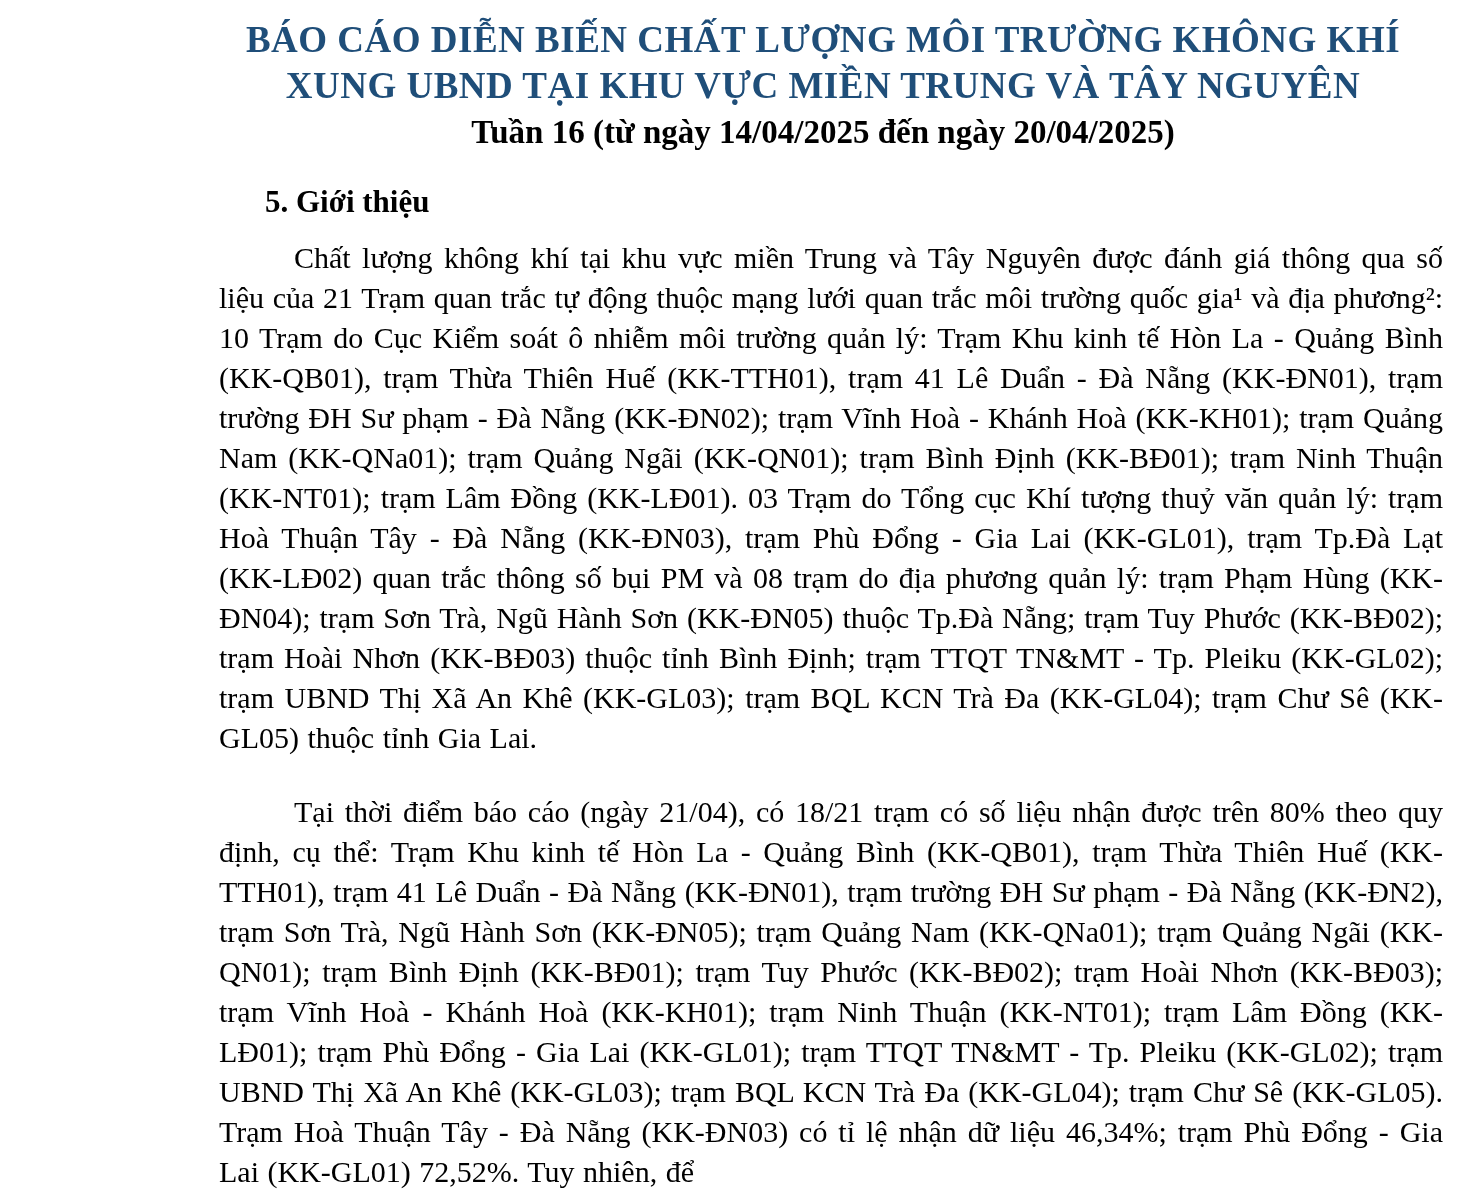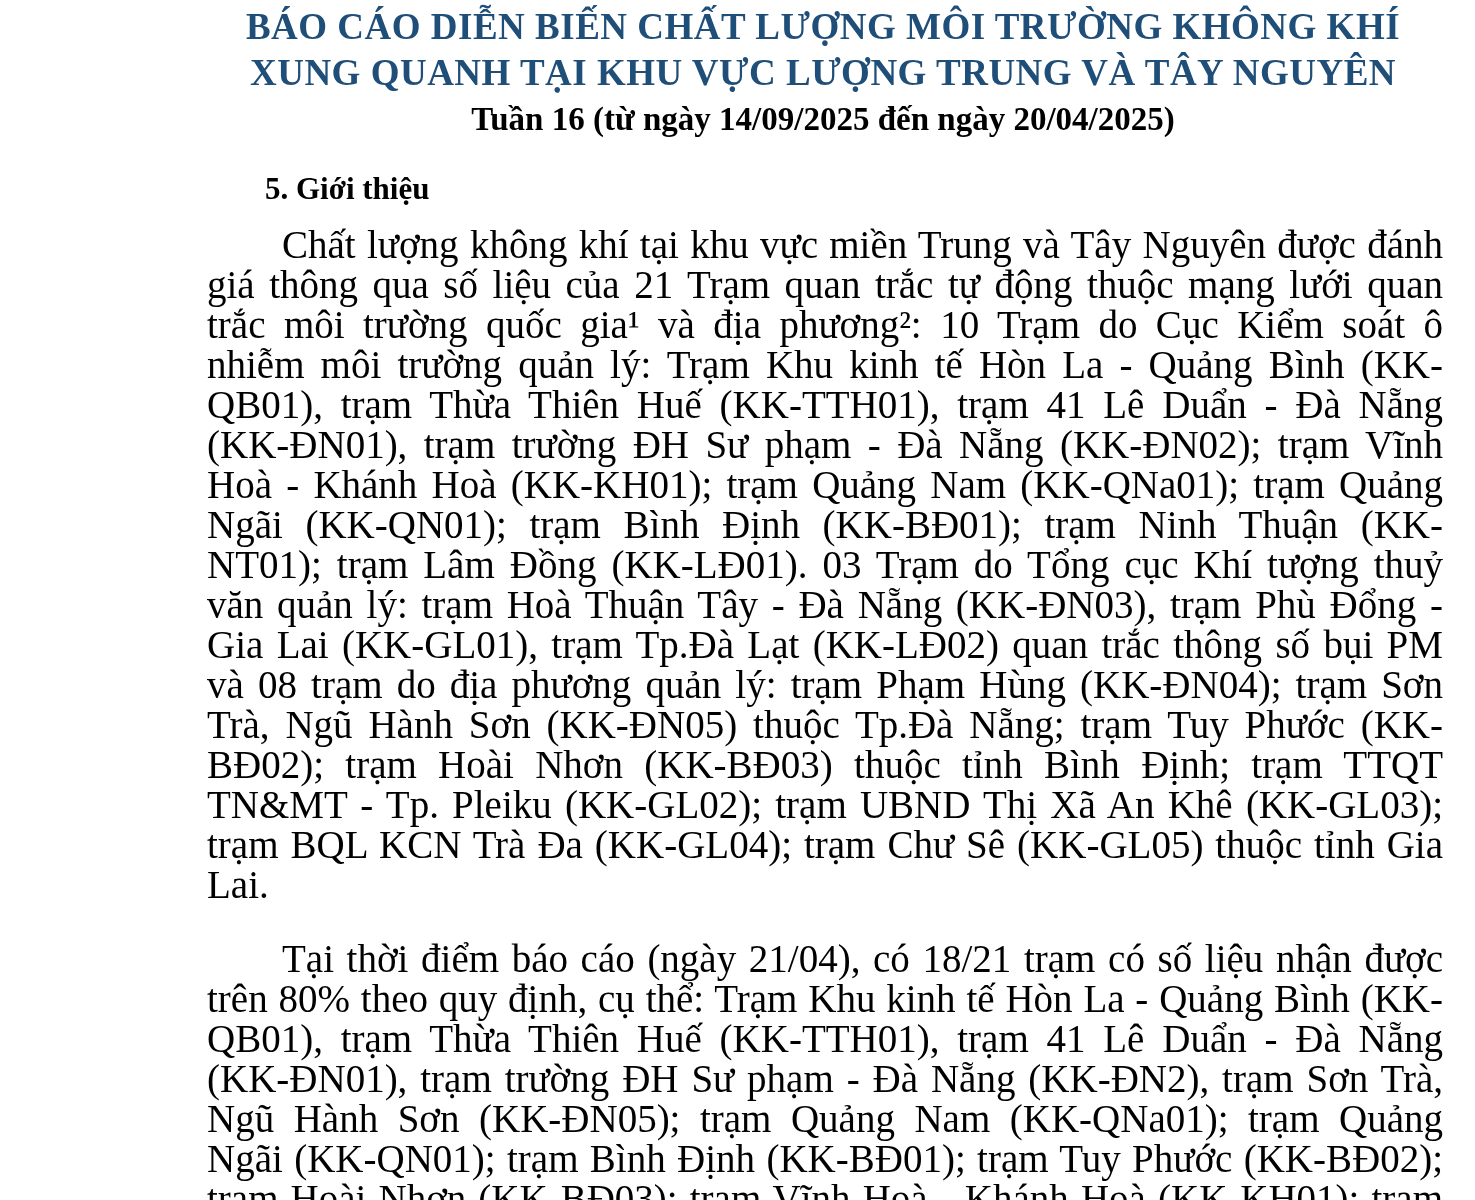--- a/index.html
+++ b/index.html
@@ -11,21 +11,21 @@
     width: 1475px;
     height: 1200px;
     overflow: hidden;
     font-family: "Liberation Serif", "DejaVu Serif", serif;
     color: #000000;
   }
   .page {
     box-sizing: border-box;
     width: 1475px;
     height: 1200px;
-    padding: 4px 32px 0 203px; 
+    padding: 17px 32px 0 203px; 
   }
   .doc-title {
     text-align: center;
     font-weight: bold;
     font-size: 37px;
     line-height: 46px;
     letter-spacing: 0.5px;
   }
   .doc-subtitle {
     text-align: center;
@@ -36,41 +36,41 @@
     color: #000000;
   }
   .section-heading {
     font-weight: bold;
     font-size: 31px;
     line-height: 40px;
     margin: 30px 0 0 0;
     text-indent: 62px;
   }
   .body-paragraph {
-    font-size: 39px;
+    font-size: 30px;
     line-height: 40px;
     text-align: justify;
     text-indent: 75px;
-    margin: 16px 0 0 4px;
+    margin: 16px 0 0 16px;
     word-spacing: 1px;
   }
   .body-paragraph + .body-paragraph {
     margin-top: 34px;
   }
 </style>
 </head>
 <body>
 
 <div class="page">
 
   <div class="doc-title" style="color: rgb(31, 78, 121);">BÁO CÁO DIỄN BIẾN CHẤT LƯỢNG MÔI TRƯỜNG KHÔNG KHÍ</div>
 
-  <div class="doc-title" style="color: rgb(31, 78, 121);">XUNG QUANH TẠI KHU VỰC LƯỢNG TRUNG VÀ TÂY NGUYÊN</div>
+  <div class="doc-title" style="color: rgb(31, 78, 121);">XUNG UBND TẠI KHU VỰC MIỀN TRUNG VÀ TÂY NGUYÊN</div>
 
-  <div class="doc-subtitle">Tuần 16 (từ ngày 14/09/2025 đến ngày 20/04/2025)</div>
+  <div class="doc-subtitle">Tuần 16 (từ ngày 14/04/2025 đến ngày 20/04/2025)</div>
 
   <div class="section-heading">5. Giới thiệu</div>
 
   <p class="body-paragraph">Chất lượng không khí tại khu vực miền Trung và Tây Nguyên được đánh giá thông qua số liệu của 21 Trạm quan trắc tự động thuộc mạng lưới quan trắc môi trường quốc gia¹ và địa phương²: 10 Trạm do Cục Kiểm soát ô nhiễm môi trường quản lý: Trạm Khu kinh tế Hòn La - Quảng Bình (KK-QB01), trạm Thừa Thiên Huế (KK-TTH01), trạm 41 Lê Duẩn - Đà Nẵng (KK-ĐN01), trạm trường ĐH Sư phạm - Đà Nẵng (KK-ĐN02); trạm Vĩnh Hoà - Khánh Hoà (KK-KH01); trạm Quảng Nam (KK-QNa01); trạm Quảng Ngãi (KK-QN01); trạm Bình Định (KK-BĐ01); trạm Ninh Thuận (KK-NT01); trạm Lâm Đồng (KK-LĐ01). 03 Trạm do Tổng cục Khí tượng thuỷ văn quản lý: trạm Hoà Thuận Tây - Đà Nẵng (KK-ĐN03), trạm Phù Đổng - Gia Lai (KK-GL01), trạm Tp.Đà Lạt (KK-LĐ02) quan trắc thông số bụi PM và 08 trạm do địa phương quản lý: trạm Phạm Hùng (KK-ĐN04); trạm Sơn Trà, Ngũ Hành Sơn (KK-ĐN05) thuộc Tp.Đà Nẵng; trạm Tuy Phước (KK-BĐ02); trạm Hoài Nhơn (KK-BĐ03) thuộc tỉnh Bình Định; trạm TTQT TN&amp;MT - Tp. Pleiku (KK-GL02); trạm UBND Thị Xã An Khê (KK-GL03); trạm BQL KCN Trà Đa (KK-GL04); trạm Chư Sê (KK-GL05) thuộc tỉnh Gia Lai.</p>
 
   <p class="body-paragraph">Tại thời điểm báo cáo (ngày 21/04), có 18/21 trạm có số liệu nhận được trên 80% theo quy định, cụ thể: Trạm Khu kinh tế Hòn La - Quảng Bình (KK-QB01), trạm Thừa Thiên Huế (KK-TTH01), trạm 41 Lê Duẩn - Đà Nẵng (KK-ĐN01), trạm trường ĐH Sư phạm - Đà Nẵng (KK-ĐN2), trạm Sơn Trà, Ngũ Hành Sơn (KK-ĐN05); trạm Quảng Nam (KK-QNa01); trạm Quảng Ngãi (KK-QN01); trạm Bình Định (KK-BĐ01); trạm Tuy Phước (KK-BĐ02); trạm Hoài Nhơn (KK-BĐ03); trạm Vĩnh Hoà - Khánh Hoà (KK-KH01); trạm Ninh Thuận (KK-NT01); trạm Lâm Đồng (KK-LĐ01); trạm Phù Đổng - Gia Lai (KK-GL01); trạm TTQT TN&amp;MT - Tp. Pleiku (KK-GL02); trạm UBND Thị Xã An Khê (KK-GL03); trạm BQL KCN Trà Đa (KK-GL04); trạm Chư Sê (KK-GL05). Trạm Hoà Thuận Tây - Đà Nẵng (KK-ĐN03) có tỉ lệ nhận dữ liệu 46,34%; trạm Phù Đổng - Gia Lai (KK-GL01) 72,52%. Tuy nhiên, để</p>
 
 </div>
 
 </body></html>

